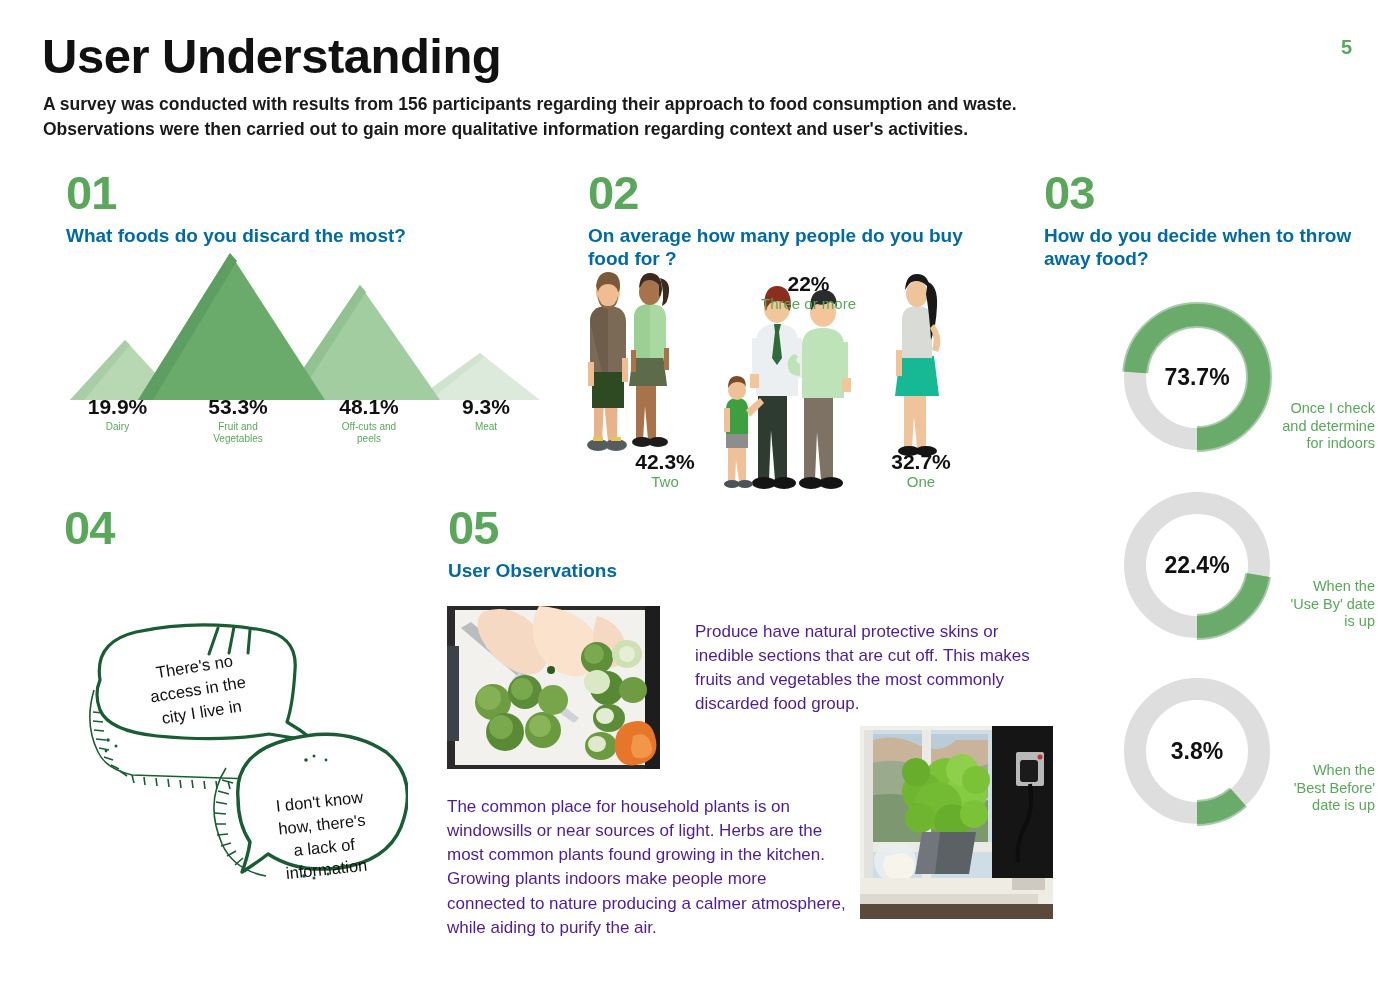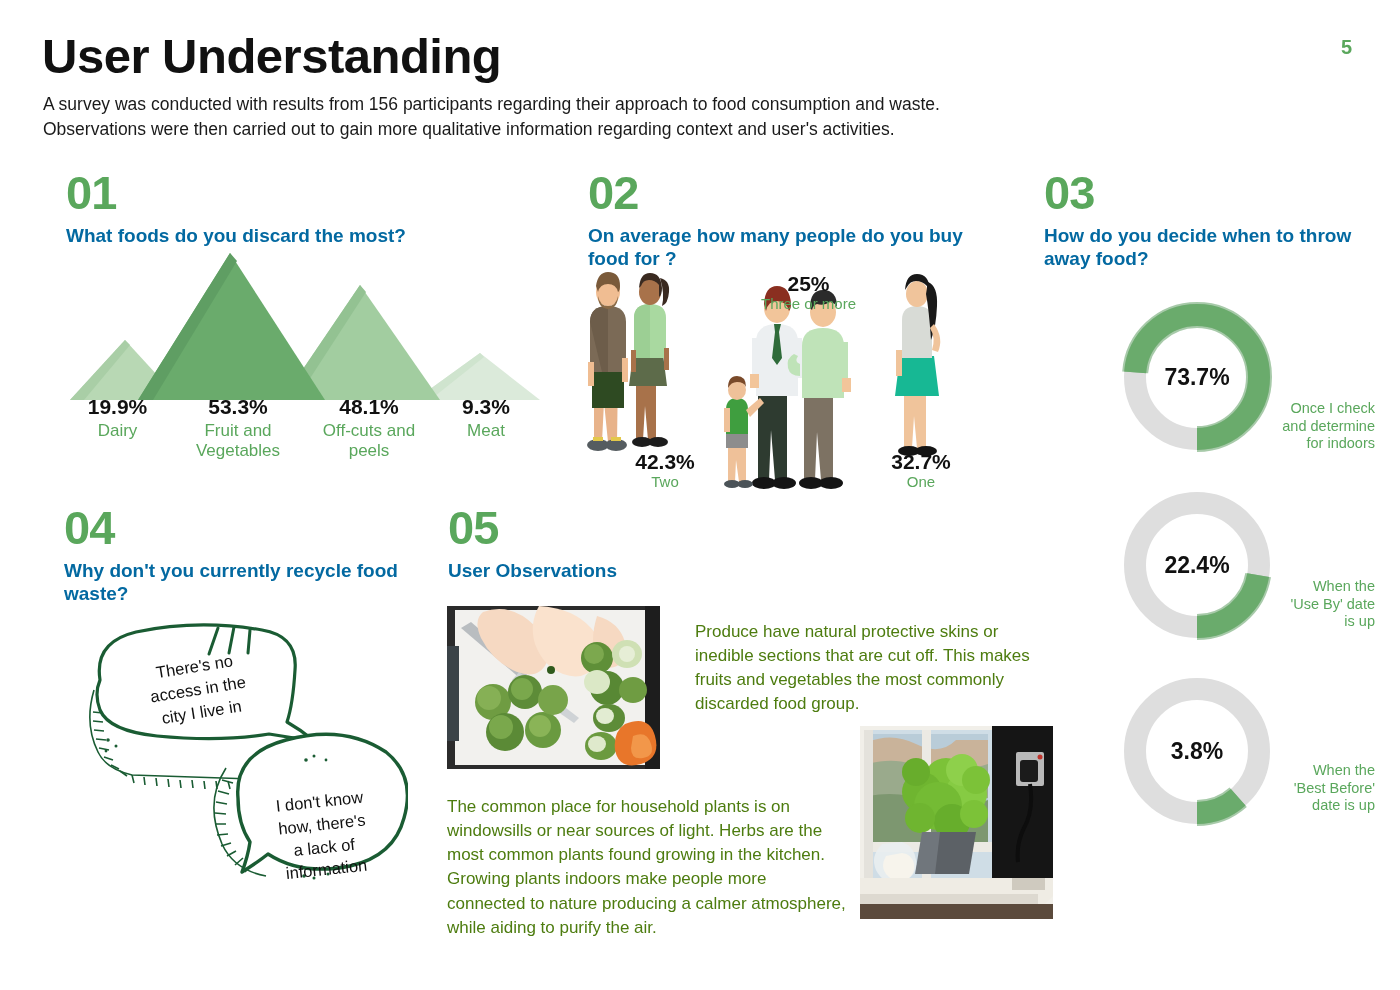--- a/index.html
+++ b/index.html
@@ -22,21 +22,21 @@
     position: absolute; top: 36px; right: 48px;
     font-size: 20px; font-weight: 600; color: #5aa75c;
   }
   #page-title {
     position: absolute; left: 42px; top: 28px;
     font-size: 49px; font-weight: 700; letter-spacing: -0.5px;
     color: #111111;
   }
   #intro {
     position: absolute; left: 43px; top: 92px; width: 1000px;
-    font-size: 17.5px; line-height: 1.42; color: #1a1a1a;
+    font-size: 17.5px; line-height: 1.42; color: #1a1a1a; font-weight: bold;
   }
 
   
   .sect-num {
     font-size: 47px; font-weight: 700; color: #5aa75c;
     line-height: 0.95; letter-spacing: -1px; margin-top: 8px;
   }
   .sect-q {
     font-size: 19px; font-weight: 700; color: #0369a1;
     line-height: 1.22; margin-top: 8px;
@@ -46,21 +46,21 @@
   #sec02 { position: absolute; left: 588px; top: 163px; width: 420px; }
   #sec03 { position: absolute; left: 1044px; top: 163px; width: 330px; }
   #sec04 { position: absolute; left: 64px; top: 498px; width: 370px; }
   #sec05 { position: absolute; left: 448px; top: 498px; width: 590px; }
 
   
   #mountains { position: absolute; left: 60px; top: 245px; width: 480px; height: 155px; }
   #bars01 { position: absolute; left: 60px; top: 396px; width: 480px; height: 70px; }
   .bar-col { position: absolute; text-align: center; }
   .bar-pct { font-size: 21px; font-weight: 700; color: #111; line-height: 1.05; }
-  .bar-lbl { font-size: 17px; color: #5aa75c; line-height: 1.15; margin-top: 3px; }
+  .bar-lbl { font-size: 10px; color: #5aa75c; line-height: 1.15; margin-top: 3px; }
 
   
   #people { position: absolute; left: 578px; top: 262px; width: 440px; height: 240px; }
   .grp-pct { position: absolute; text-align: center; }
   .grp-pct .p { font-size: 21px; font-weight: 700; color: #111; line-height: 1.1; }
   .grp-pct .l { font-size: 15px; color: #5aa75c; line-height: 1.15; }
 
   
   .donut-wrap { position: absolute; }
   .donut { position: relative; width: 158px; height: 158px; }
@@ -77,21 +77,21 @@
 
   
   #bubbles { position: absolute; left: 78px; top: 620px; width: 330px; height: 300px; }
   .bubble-text {
     position: absolute; font-size: 16.5px; line-height: 1.38;
     color: #111; text-align: center;
   }
 
   
   .photo { position: absolute; overflow: hidden; }
-  .obs-text { position: absolute; font-size: 17px; line-height: 1.42; color: #4d7c0f; }
+  .obs-text { position: absolute; font-size: 17px; line-height: 1.42; color: #4c1d95; }
 
   #photo1 { left: 447px; top: 606px; width: 213px; height: 163px; }
   #photo2 { left: 860px; top: 726px; width: 193px; height: 193px; }
   #obs1 { left: 695px; top: 620px; width: 340px; }
   #obs2 { left: 447px; top: 795px; width: 400px; }
 </style>
 </head>
 <body>
 
 <div class="page">
@@ -231,21 +231,21 @@
       <ellipse cx="331" cy="189" rx="11" ry="5" fill="#141414"></ellipse>
       <ellipse cx="348" cy="189" rx="11" ry="5" fill="#141414"></ellipse>
     </g>
   </svg>
 
   <div class="grp-pct" style="left:600px; top:450px; width:130px;">
     <div class="p">42.3%</div>
     <div class="l">Two</div>
   </div>
   <div class="grp-pct" style="left:726px; top:272px; width:165px;">
-    <div class="p">25%</div>
+    <div class="p">22%</div>
     <div class="l">Three or more</div>
   </div>
   <div class="grp-pct" style="left:856px; top:450px; width:130px;">
     <div class="p">32.7%</div>
     <div class="l">One</div>
   </div>
 
   <div id="sec03">
     <div class="sect-num">03</div>
     <div class="sect-q">How do you decide when to throw away food?</div>
@@ -294,21 +294,20 @@
     </div>
   </div>
   <div class="donut-lbl" style="left:1255px; top:762px;">
     <span>When the</span><br>
     <span>'Best Before'</span><br>
     <span>date is up</span>
   </div>
 
   <div id="sec04">
     <div class="sect-num">04</div>
-    <div class="sect-q">Why don't you currently recycle food waste?</div>
   </div>
 
   <svg id="bubbles" viewBox="0 0 330 300">
 
     <g stroke="#1a5c33" stroke-width="1.6" fill="none">
       <path d="M16 70 q-10 34 4 62 q8 17 34 23 l120 4 l24 -12"></path>
       <path d="M15 92 l10 1 M15 101 l10 1 M16 110 l10 1 M18 119 l10 1 M21 128 l10 2
                M26 137 l9 3 M33 145 l8 4 M42 151 l7 5 M54 155 l2 8 M66 157 l1 8
                M78 158 l1 8 M90 159 l1 8 M102 160 l1 8 M114 160 l1 8 M126 161 l1 8
                M138 161 l1 8 M150 161 l2 8 M162 160 l3 7 M174 158 l4 6"></path>

